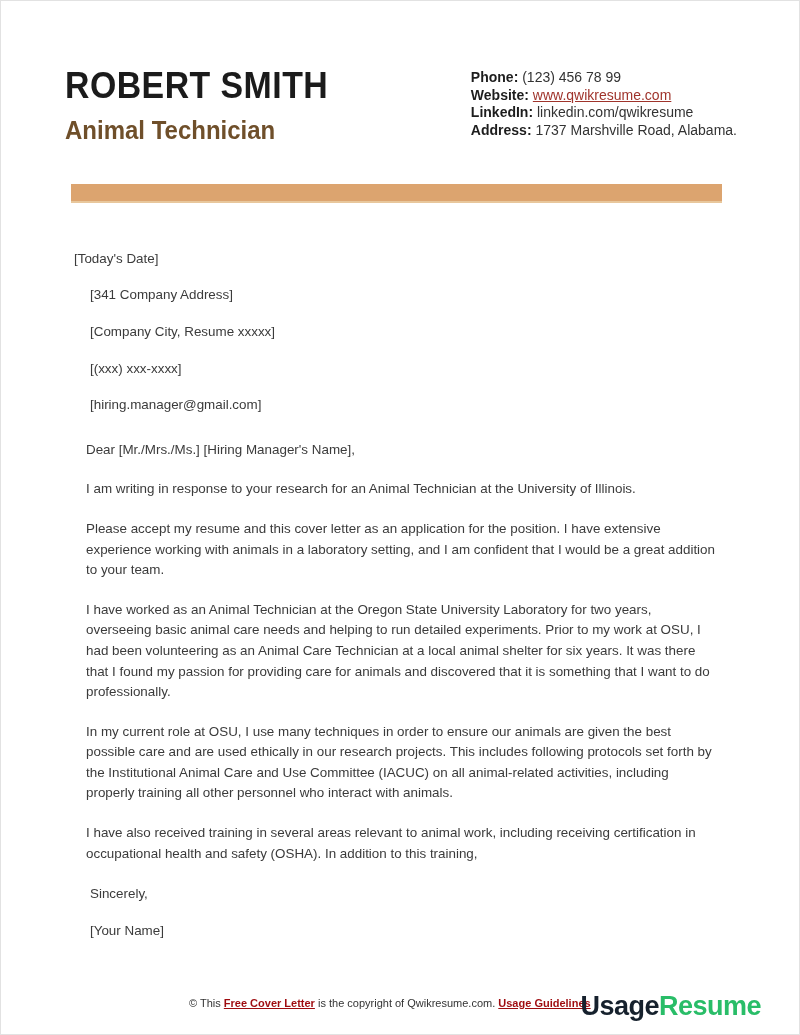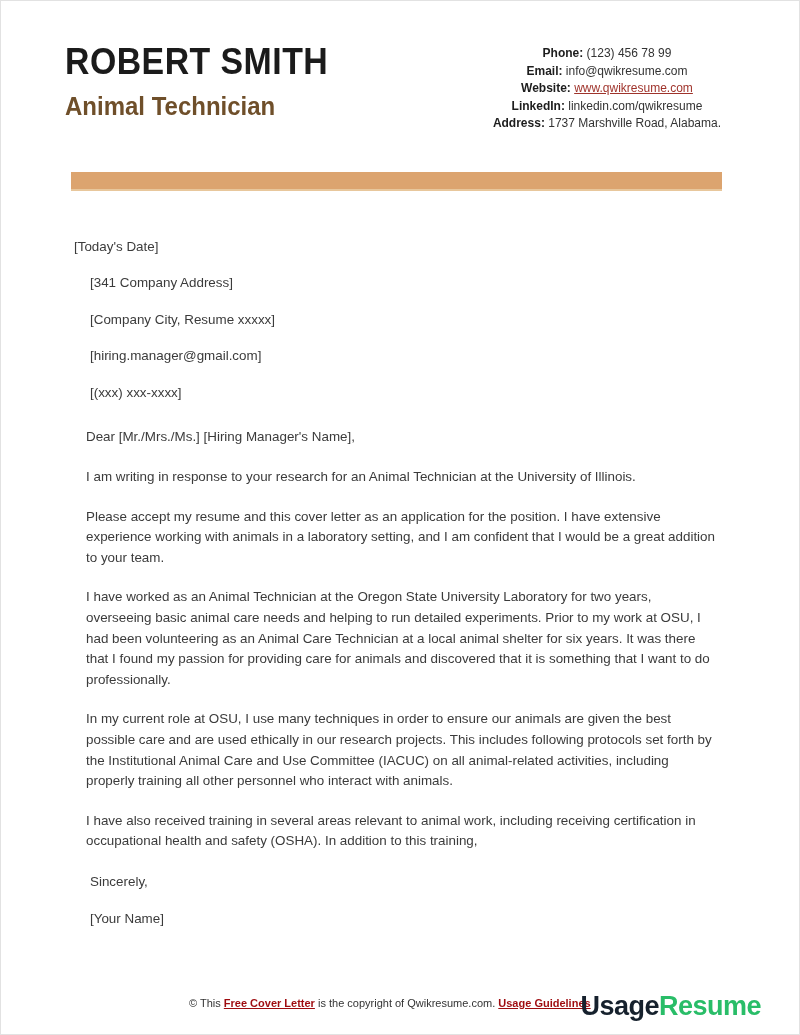--- a/index.html
+++ b/index.html
@@ -14,42 +14,43 @@
     color: #3b3b3b;
     overflow: hidden;
     border: 1px solid #e2e2e2;
   }
 
   
   .letterhead {
     display: flex;
     justify-content: space-between;
     align-items: flex-start;
-    padding: 42px 78px 0 64px;
+    padding: 42px 62px 0 64px;
+    margin-top: 24px;
   }
   .person-name {
     font-size: 36px;
     font-weight: bold;
     letter-spacing: 0.5px;
     color: #1b1b1b;
     line-height: 1.05;
     transform: scaleX(0.94);
     transform-origin: left;
     white-space: nowrap;
   }
   .person-title {
     margin-top: 11px;
     font-size: 25px;
     font-weight: bold;
     color: #6f4f2a;
     transform: scaleX(0.96);
     transform-origin: left;
     white-space: nowrap;
   }
-  .contact { text-align: center; font-size: 12px; line-height: 17.5px; color: #333; padding-top: 2px; }
+  .contact { text-align: left; font-size: 14px; line-height: 17.5px; color: #333; padding-top: 2px; }
   .contact-row { white-space: nowrap; }
   .contact-label { font-weight: bold; color: #1d1d1d; }
   .website-link { color: #9f332b; text-decoration: underline; cursor: pointer; }
 
   
   .accent-bar {
     margin: 39px 77px 0 70px;
     height: 19px;
     background: #dca46f;
     border-bottom: 2px solid #e8c79c;
@@ -106,24 +107,20 @@
     <div class="identity">
       <h1 class="person-name">ROBERT SMITH</h1>
       <h2 class="person-title">Animal Technician</h2>
     </div>
     <div class="contact">
       <div class="contact-row">
         <span class="contact-label">Phone:</span>
         <span class="contact-value">(123) 456 78 99</span>
       </div>
       <div class="contact-row">
-        <span class="contact-label">Email:</span>
-        <span class="contact-value">info@qwikresume.com</span>
-      </div>
-      <div class="contact-row">
         <span class="contact-label">Website:</span>
         <span class="contact-value website-link">www.qwikresume.com</span>
       </div>
       <div class="contact-row">
         <span class="contact-label">LinkedIn:</span>
         <span class="contact-value">linkedin.com/qwikresume</span>
       </div>
       <div class="contact-row">
         <span class="contact-label">Address:</span>
         <span class="contact-value">1737 Marshville Road, Alabama.</span>
@@ -132,22 +129,22 @@
   </header>
 
   <div class="accent-bar"></div>
 
   <main class="letter">
     <p class="date-line">[Today's Date]</p>
 
     <div class="company-address">
       <p>[341 Company Address]</p>
       <p>[Company City, Resume xxxxx]</p>
+      <p>[(xxx) xxx-xxxx]</p>
       <p>[hiring.manager@gmail.com]</p>
-      <p>[(xxx) xxx-xxxx]</p>
     </div>
 
     <p class="salutation">Dear [Mr./Mrs./Ms.] [Hiring Manager's Name],</p>
 
     <p>I am writing in response to your research for an Animal Technician at the University of Illinois.</p>
     <p>Please accept my resume and this cover letter as an application for the position. I have extensive experience working with animals in a laboratory setting, and I am confident that I would be a great addition to your team.</p>
     <p>I have worked as an Animal Technician at the Oregon State University Laboratory for two years, overseeing basic animal care needs and helping to run detailed experiments. Prior to my work at OSU, I had been volunteering as an Animal Care Technician at a local animal shelter for six years. It was there that I found my passion for providing care for animals and discovered that it is something that I want to do professionally.</p>
     <p>In my current role at OSU, I use many techniques in order to ensure our animals are given the best possible care and are used ethically in our research projects. This includes following protocols set forth by the Institutional Animal Care and Use Committee (IACUC) on all animal-related activities, including properly training all other personnel who interact with animals.</p>
     <p>I have also received training in several areas relevant to animal work, including receiving certification in occupational health and safety (OSHA). In addition to this training,</p>
 

